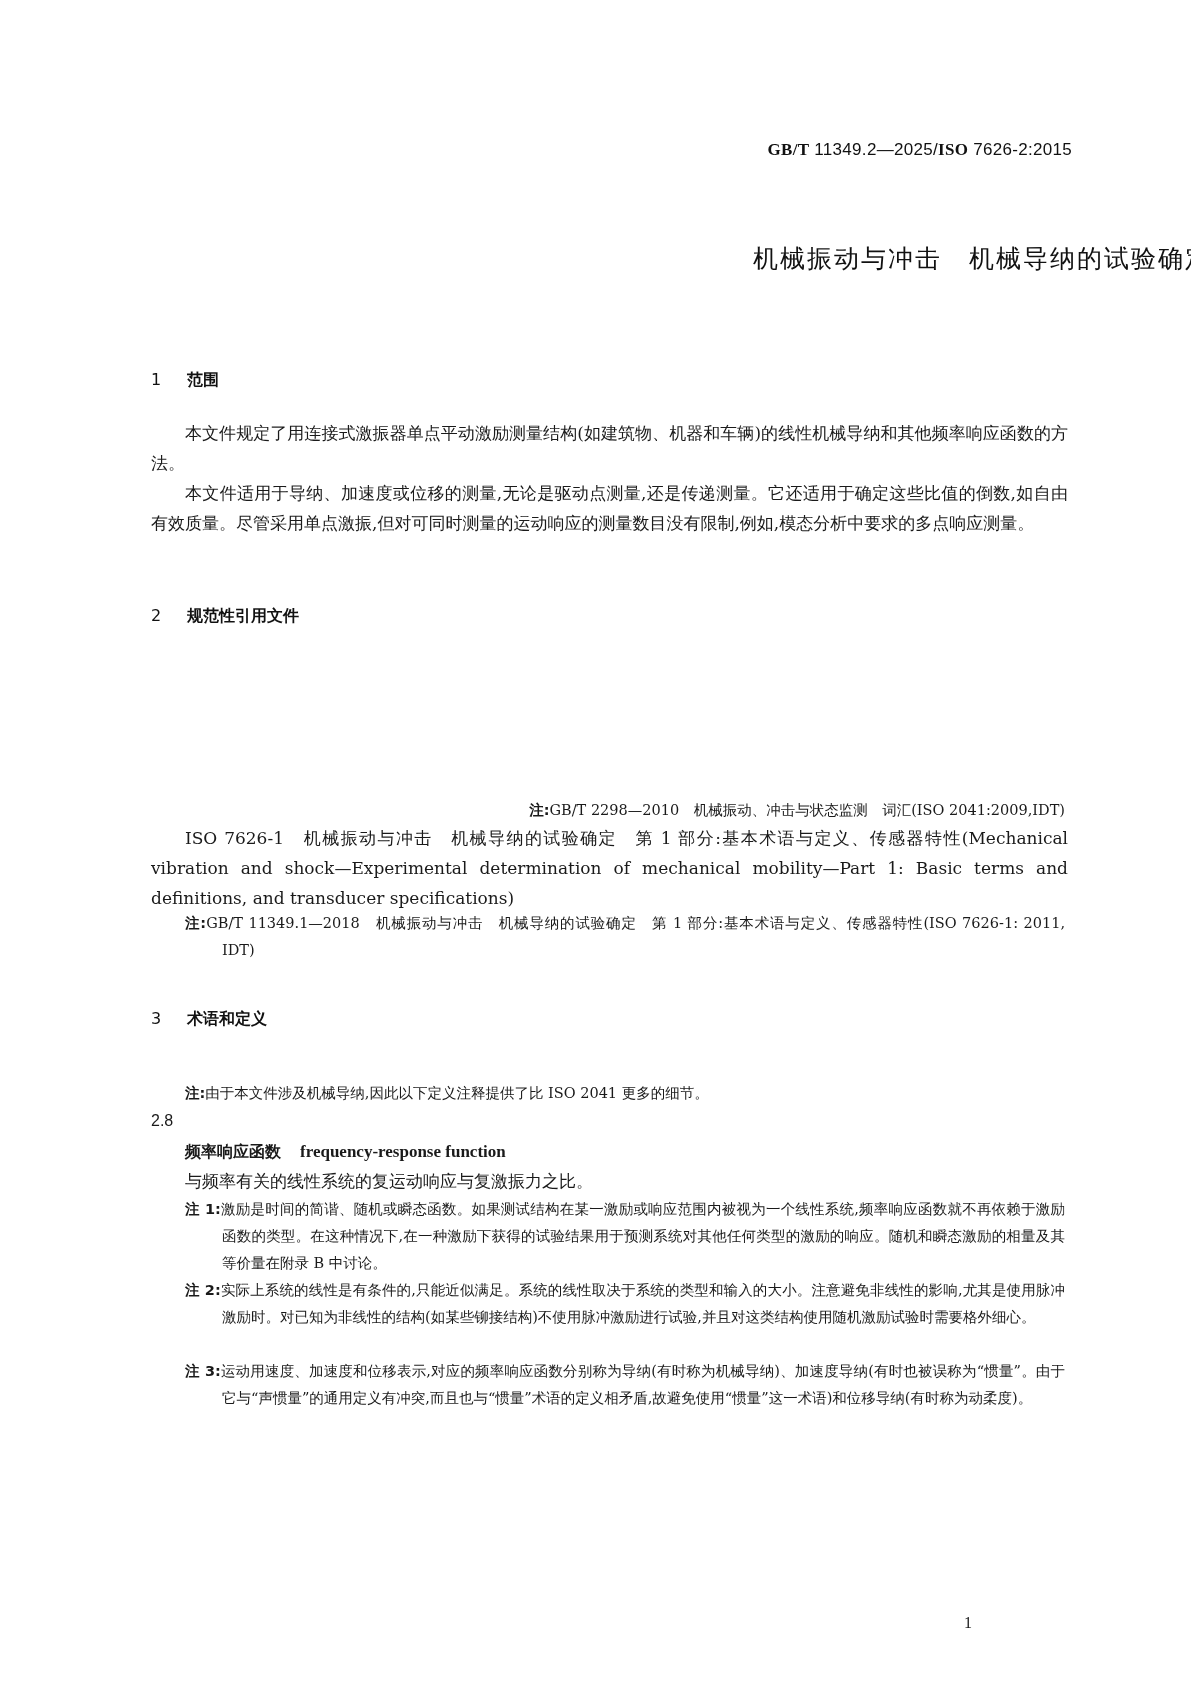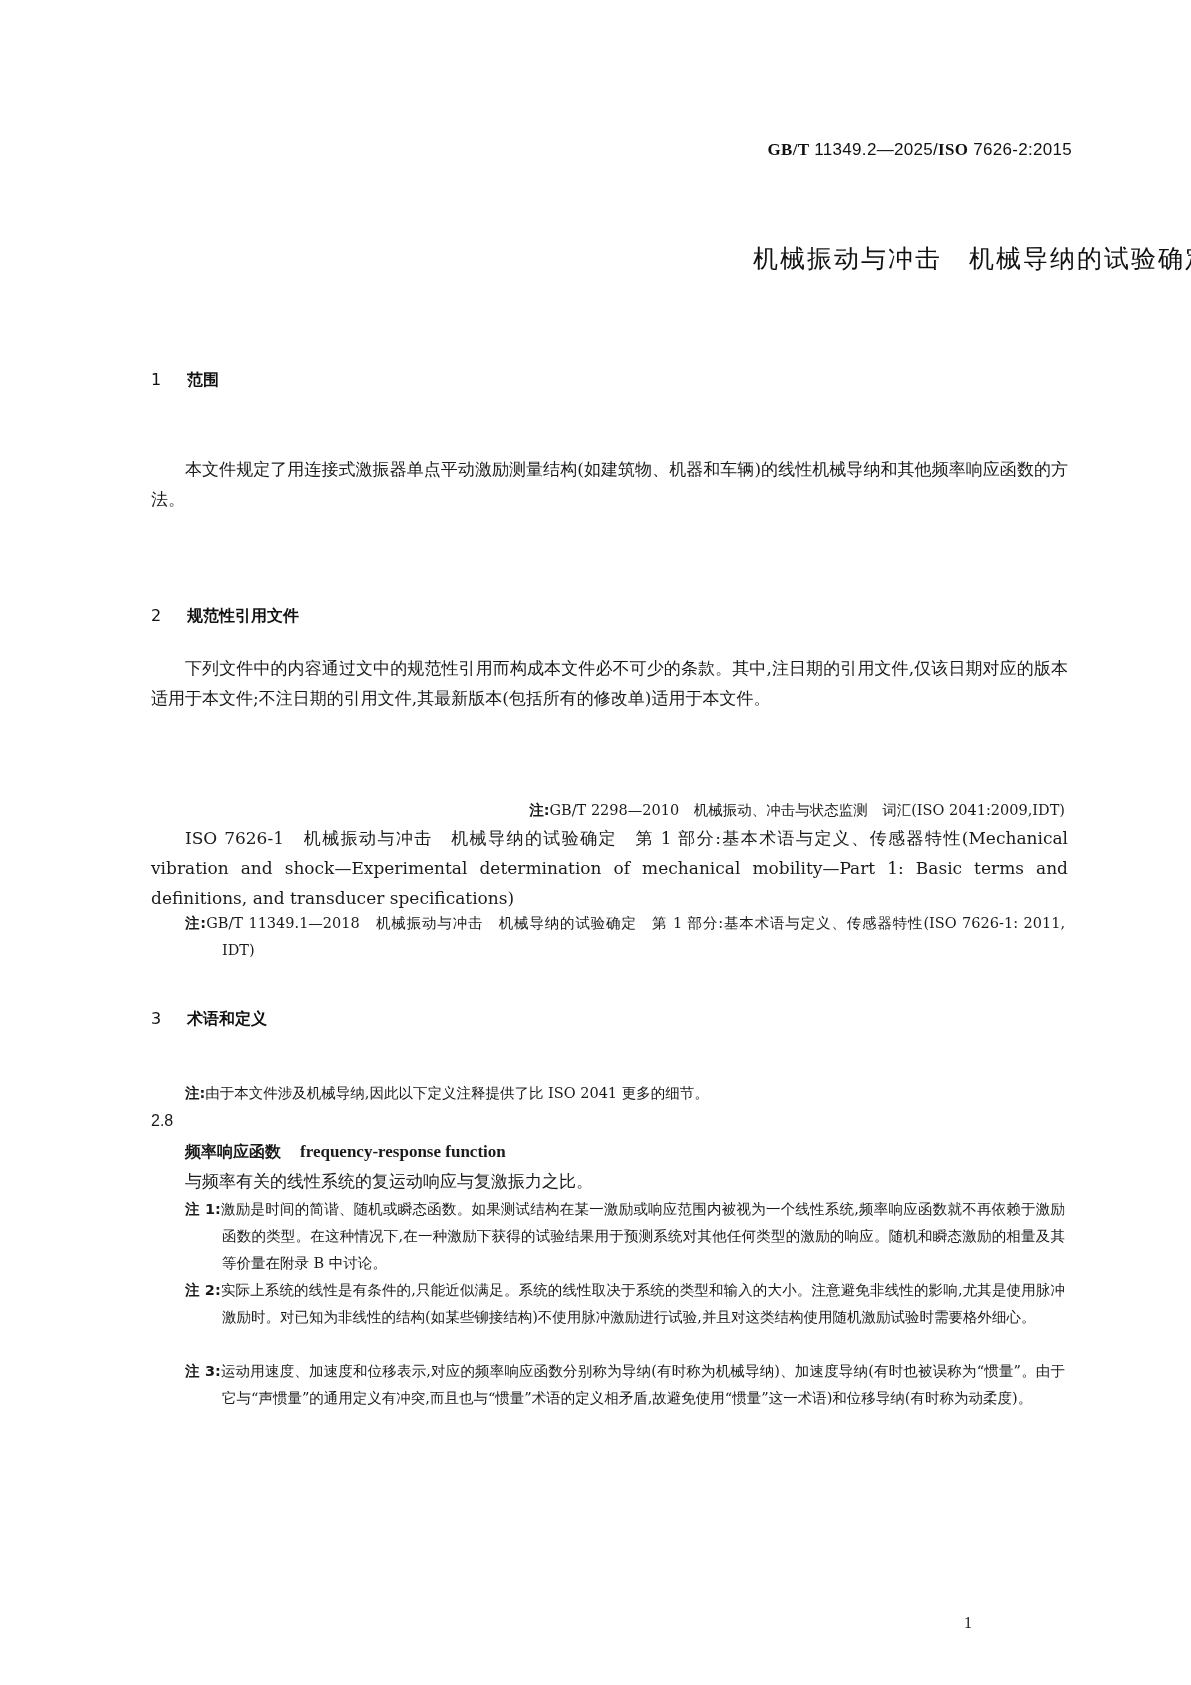--- a/index.html
+++ b/index.html
@@ -67,26 +67,26 @@
 
   <div class="std-code">
     <b>GB/T</b><span> 11349.2—2025/</span><b>ISO</b><span> 7626-2:2015</span>
   </div>
 
   <div class="doc-title l1">机械振动与冲击　机械导纳的试验确定</div>
 
   <div class="section-h" style="top:362px;">
     <span class="num">1</span><span>范围</span>
   </div>
-  <div class="para indent" style="top:418px;margin-top:36px;">本文件规定了用连接式激振器单点平动激励测量结构(如建筑物、机器和车辆)的线性机械导纳和其他频率响应函数的方法。</div>
+  <div class="para indent" style="top:418px;">本文件规定了用连接式激振器单点平动激励测量结构(如建筑物、机器和车辆)的线性机械导纳和其他频率响应函数的方法。</div>
+  <div class="para indent" style="top:478px;">本文件适用于导纳、加速度或位移的测量,无论是驱动点测量,还是传递测量。它还适用于确定这些比值的倒数,如自由有效质量。尽管采用单点激振,但对可同时测量的运动响应的测量数目没有限制,例如,模态分析中要求的多点响应测量。</div>
 
   <div class="section-h" style="top:598px;">
     <span class="num">2</span><span>规范性引用文件</span>
   </div>
-  <div class="para indent" style="top:653px;">下列文件中的内容通过文中的规范性引用而构成本文件必不可少的条款。其中,注日期的引用文件,仅该日期对应的版本适用于本文件;不注日期的引用文件,其最新版本(包括所有的修改单)适用于本文件。</div>
 
   <div class="note" style="top:797px;text-align:right;">
     <span class="lbl">注:</span><span>GB/T 2298—2010　机械振动、冲击与状态监测　词汇(ISO 2041:2009,IDT)</span>
   </div>
 
   <div class="para indent" style="top:823px;">ISO 7626-1　机械振动与冲击　机械导纳的试验确定　第 1 部分:基本术语与定义、传感器特性(Mechanical vibration and shock—Experimental determination of mechanical mobility—Part 1: Basic terms and definitions, and transducer specifications)</div>
   <div class="note hang" style="top:910px;">
     <span class="lbl">注:</span><span>GB/T 11349.1—2018　机械振动与冲击　机械导纳的试验确定　第 1 部分:基本术语与定义、传感器特性(ISO 7626-1: 2011, IDT)</span>
   </div>
 

